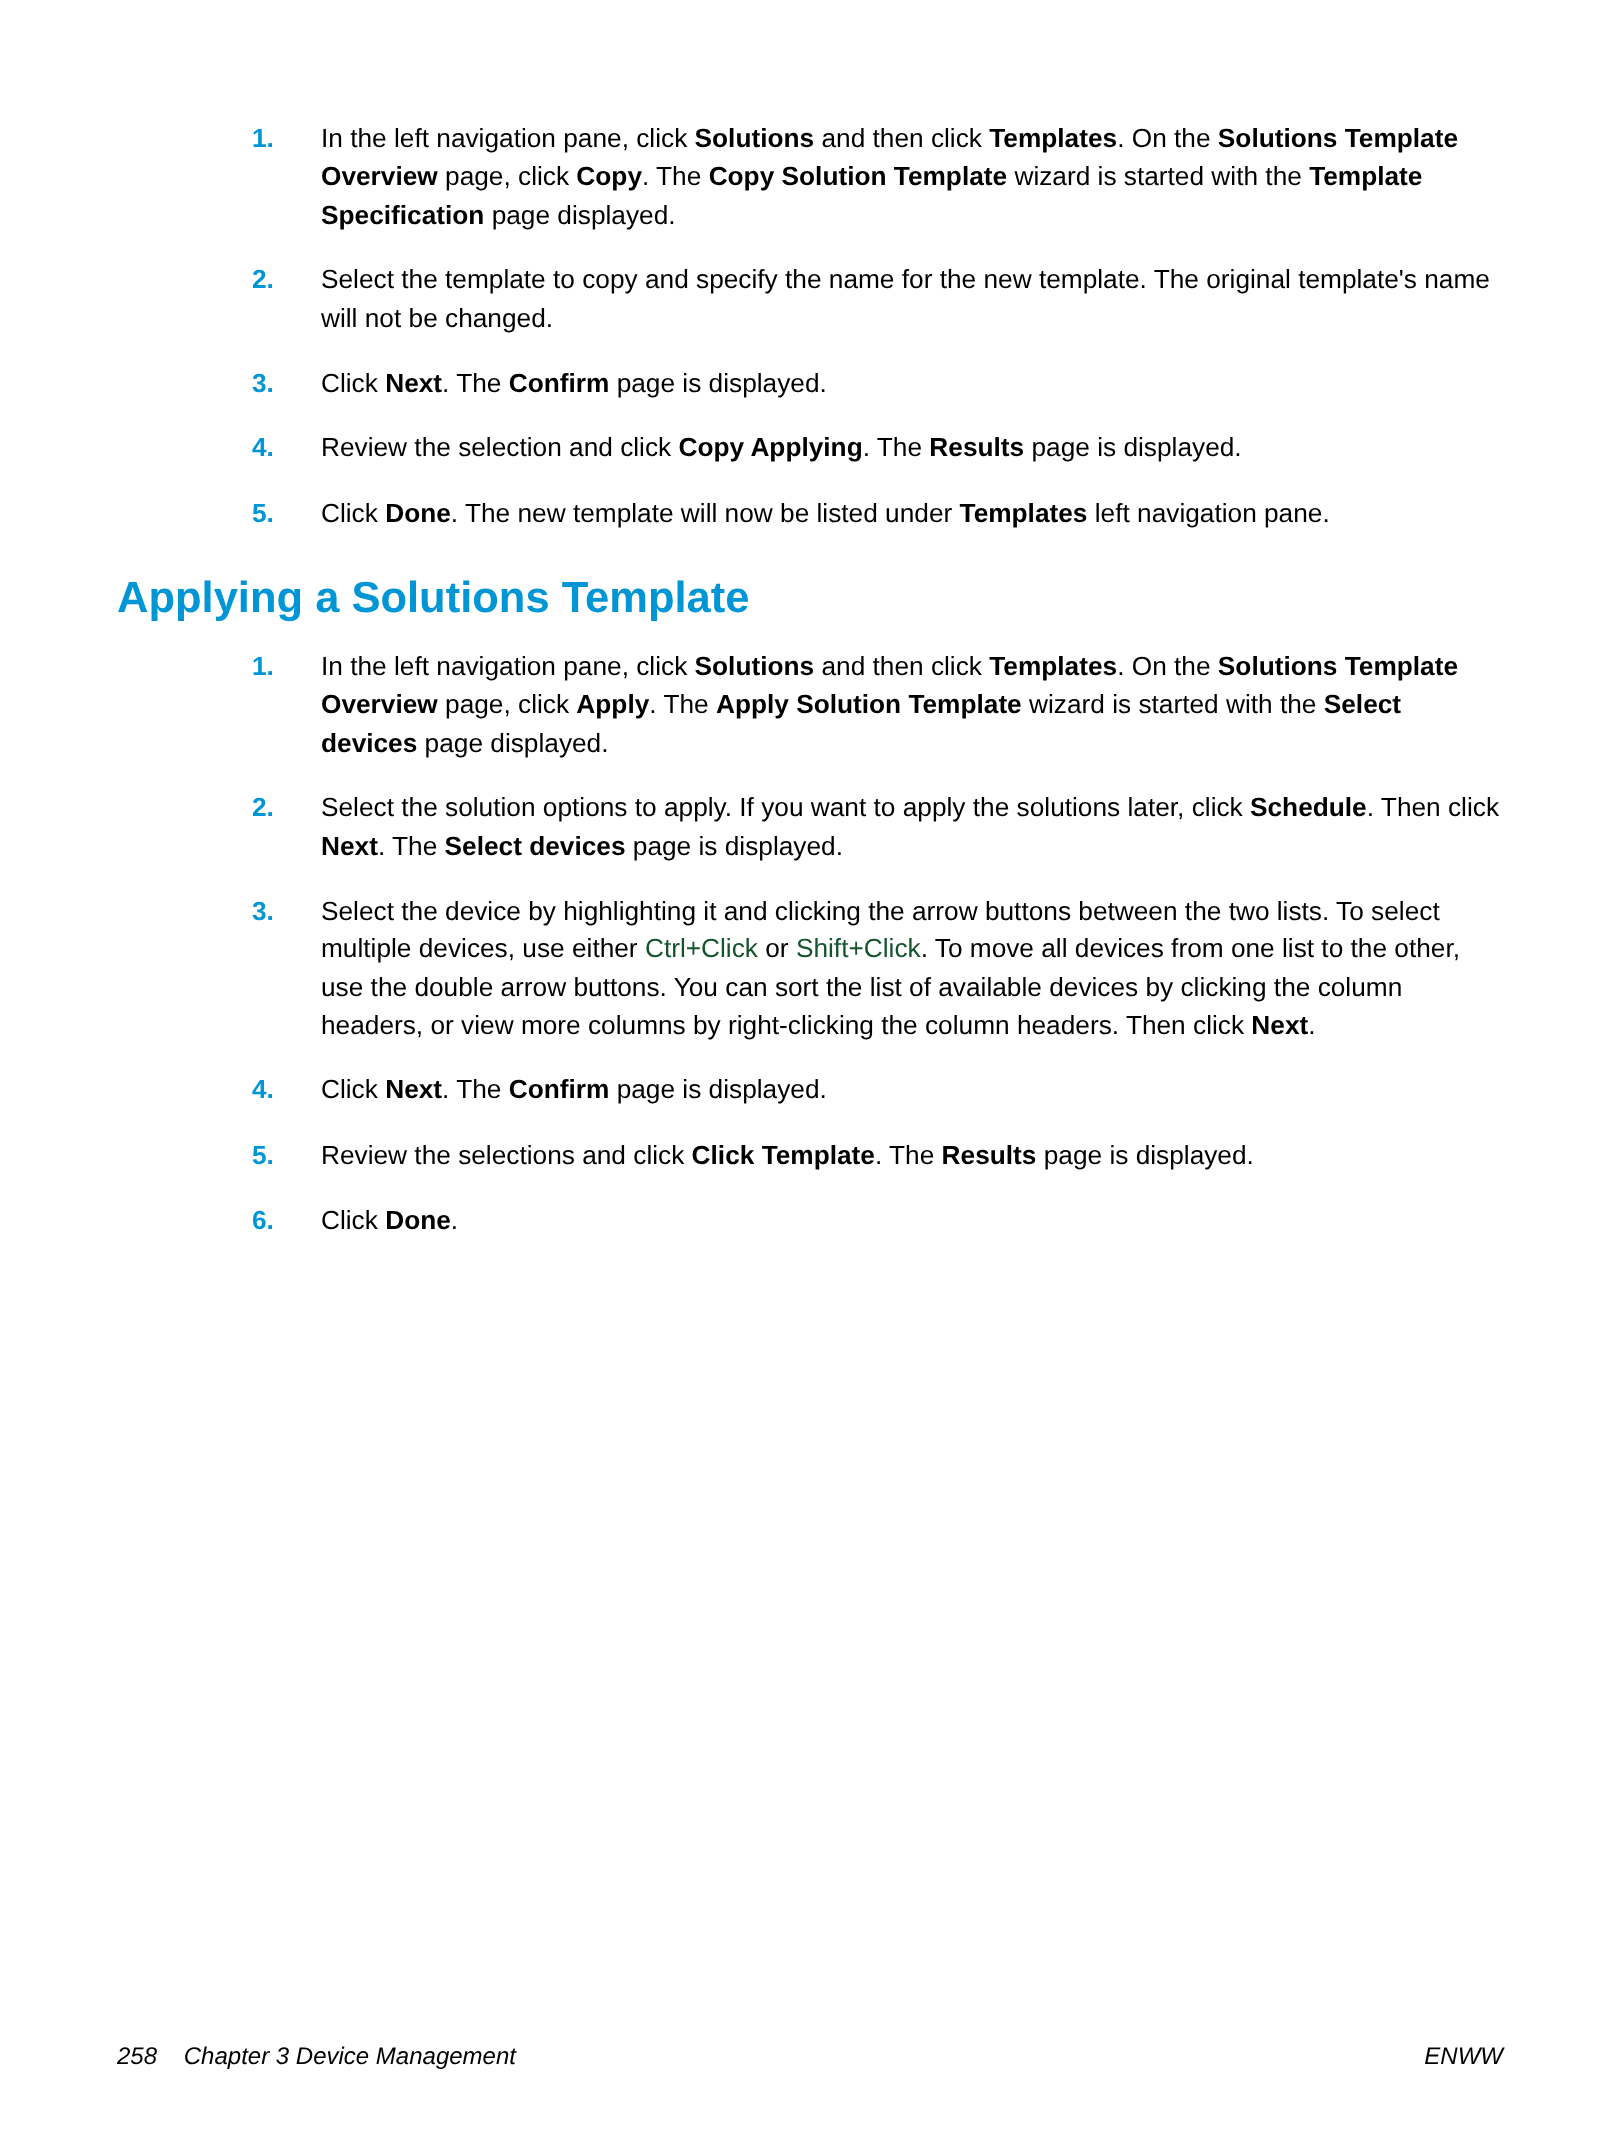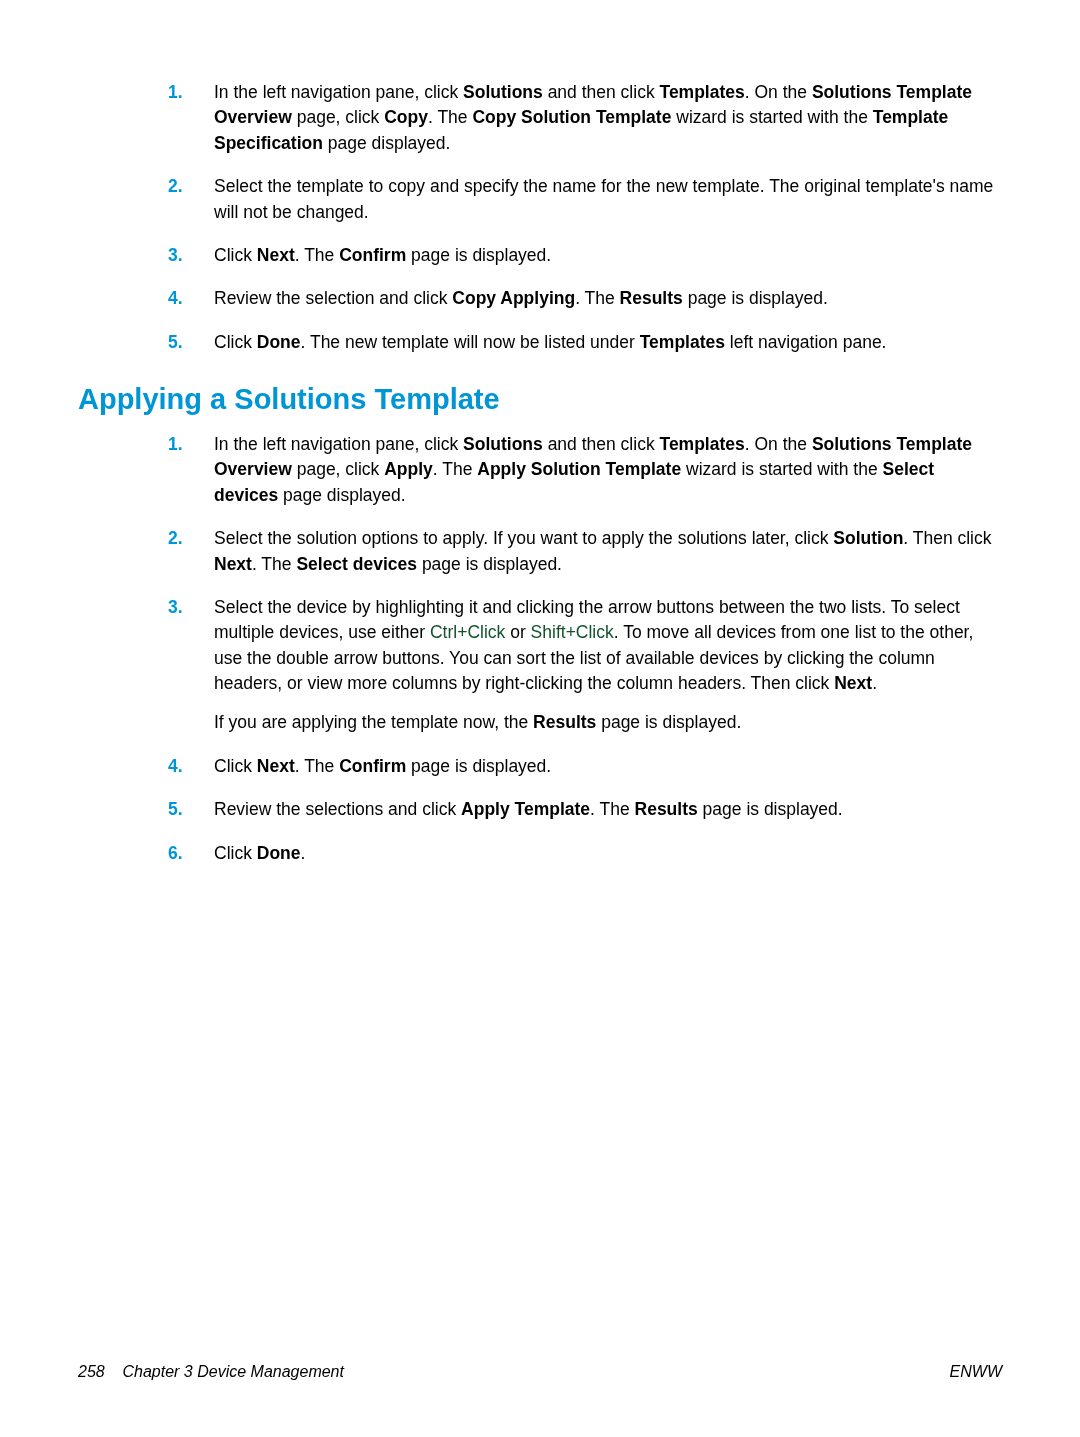--- a/index.html
+++ b/index.html
@@ -112,40 +112,39 @@
     <ol class="steps" id="steps2">
         <li>
           <span class="num">1.</span>
           <div class="step-body">
             <p>In the left navigation pane, click <b>Solutions</b> and then click <b>Templates</b>. On the <b>Solutions Template Overview</b> page, click <b>Apply</b>. The <b>Apply Solution Template</b> wizard is started with the <b>Select devices</b> page displayed.</p>
           </div>
         </li>
         <li>
           <span class="num">2.</span>
           <div class="step-body">
-            <p>Select the solution options to apply. If you want to apply the solutions later, click <b>Solution</b>. Then click <b>Next</b>. The <b>Select devices</b> page is displayed.</p>
+            <p>Select the solution options to apply. If you want to apply the solutions later, click <b>Schedule</b>. Then click <b>Next</b>. The <b>Select devices</b> page is displayed.</p>
           </div>
         </li>
         <li>
           <span class="num">3.</span>
           <div class="step-body">
             <p>Select the device by highlighting it and clicking the arrow buttons between the two lists. To select multiple devices, use either <span class="link">Ctrl+Click</span> or <span class="link">Shift+Click</span>. To move all devices from one list to the other, use the double arrow buttons. You can sort the list of available devices by clicking the column headers, or view more columns by right-clicking the column headers. Then click <b>Next</b>.</p>
-            <p>If you are applying the template now, the <b>Results</b> page is displayed.</p>
           </div>
         </li>
         <li>
           <span class="num">4.</span>
           <div class="step-body">
             <p>Click <b>Next</b>. The <b>Confirm</b> page is displayed.</p>
           </div>
         </li>
         <li>
           <span class="num">5.</span>
           <div class="step-body">
-            <p>Review the selections and click <b>Apply Template</b>. The <b>Results</b> page is displayed.</p>
+            <p>Review the selections and click <b>Click Template</b>. The <b>Results</b> page is displayed.</p>
           </div>
         </li>
         <li>
           <span class="num">6.</span>
           <div class="step-body">
             <p>Click <b>Done</b>.</p>
           </div>
         </li>
       </ol>
 

